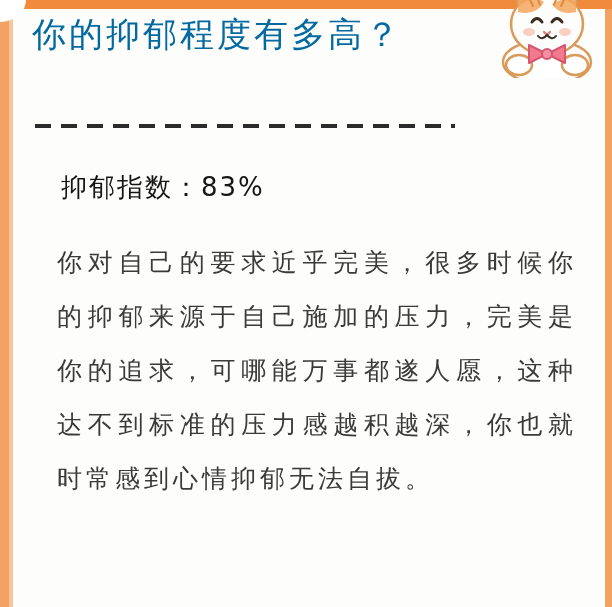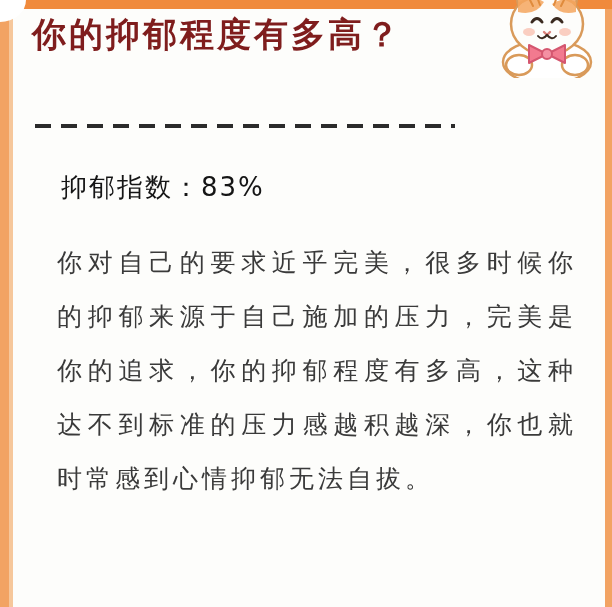--- a/index.html
+++ b/index.html
@@ -79,23 +79,23 @@
   }
 
   .title {
     position: absolute;
     top: 6px;
     left: 19px;
     width: 420px;
     font-size: 34px;
     line-height: 56px;
     letter-spacing: 3px;
-    color: #7f1d1d;
+    color: #0369a1;
     font-family: "DejaVu Sans", sans-serif;
-    font-weight: 700;
+    font-weight: 400;
     white-space: pre-wrap;
   }
 
   .divider {
     position: absolute;
     top: 124px;
     left: 22px;
     width: 420px;
     height: 4px;
     background-image: repeating-linear-gradient(
@@ -172,16 +172,16 @@
     </svg>
   </div>
 
   <div class="content">
     <div class="title">你的抑郁程度有多高？</div>
 
     <div class="divider"></div>
 
     <div class="score-line">抑郁指数：83%</div>
 
-    <div class="body-text">你对自己的要求近乎完美，很多时候你的抑郁来源于自己施加的压力，完美是你的追求，你的抑郁程度有多高，这种达不到标准的压力感越积越深，你也就时常感到心情抑郁无法自拔。</div>
+    <div class="body-text">你对自己的要求近乎完美，很多时候你的抑郁来源于自己施加的压力，完美是你的追求，可哪能万事都遂人愿，这种达不到标准的压力感越积越深，你也就时常感到心情抑郁无法自拔。</div>
   </div>
 
 </div>
 
 </body></html>

